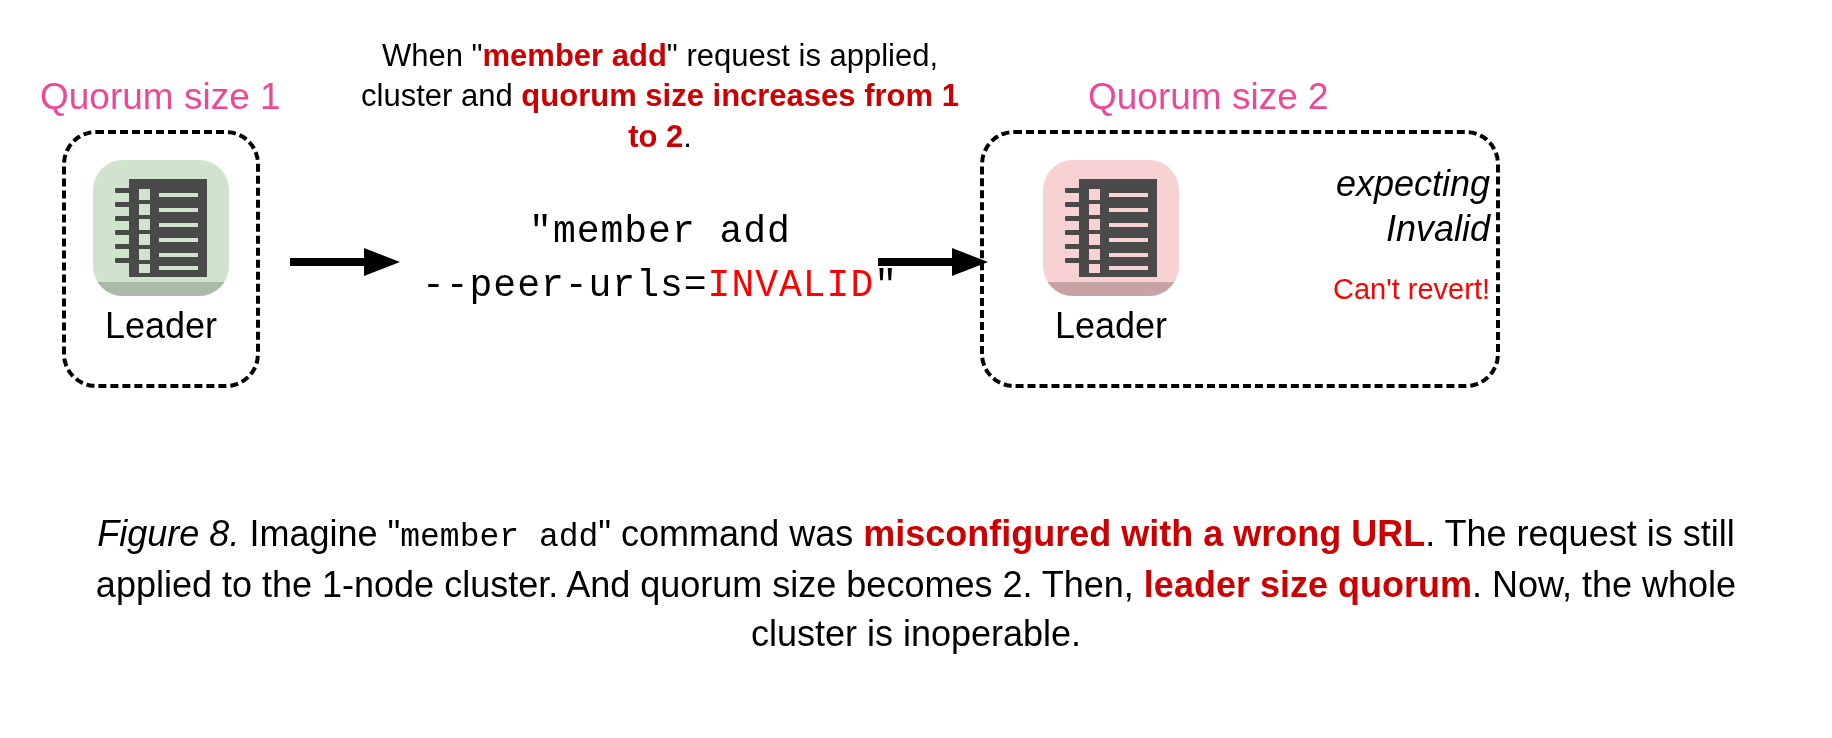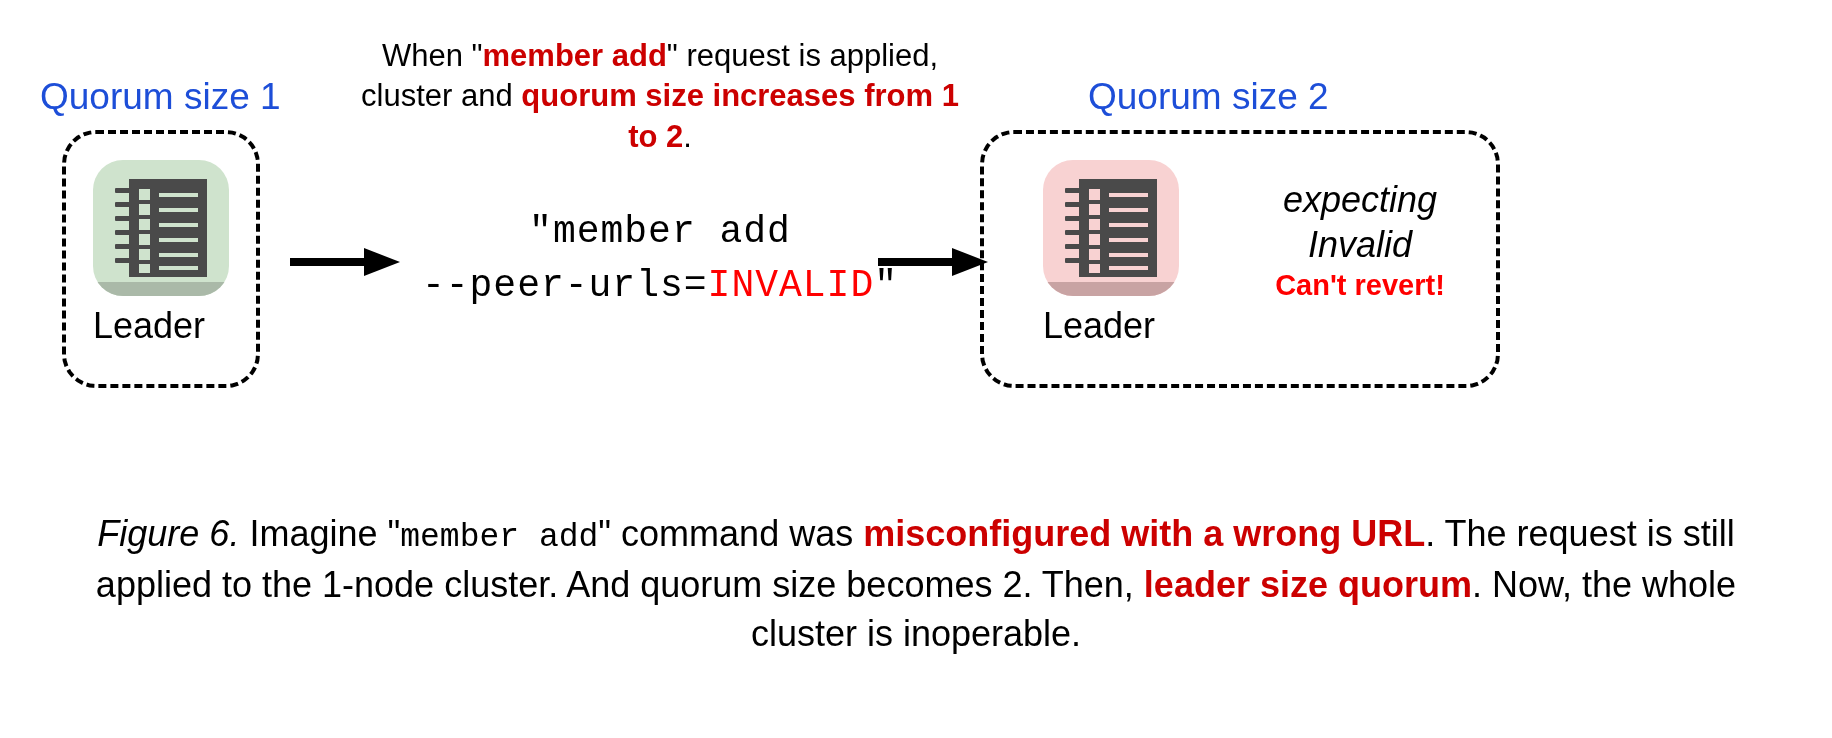--- a/index.html
+++ b/index.html
@@ -26,41 +26,41 @@
   .redplain { color: #ff0000; }
   .mono     { font-family: "Liberation Mono", "DejaVu Sans Mono", monospace; }
   .ital     { font-style: italic; }
 
   
   .quorum-label {
     position: absolute;
     font-size: 37px;
     line-height: 1;
     white-space: nowrap;
-    color: #1d4ed8;
+    color: #ec4899;
     text-align: right;
   }
   #quorum-label-left  { left: 40px;  top: 78px; }
   #quorum-label-right { left: 1088px; top: 78px; }
 
   .cluster-box {
     position: absolute;
     border: 4px dashed #000000;
     border-radius: 34px;
     box-sizing: border-box;
     background: transparent;
   }
   #cluster-box-left  { left: 62px;  top: 130px; width: 198px; height: 258px; }
   #cluster-box-right { left: 980px; top: 130px; width: 520px; height: 258px; }
 
   .node {
     position: absolute;
     display: flex;
     flex-direction: column;
-    align-items: flex-start;
+    align-items: center;
   }
   #node-left  { left: 93px;  top: 160px; }
   #node-right { left: 1043px; top: 160px; }
 
   
   .server-tile {
     position: relative;
     width: 136px;
     height: 136px;
     border-radius: 30px;
@@ -85,34 +85,34 @@
     margin-top: 12px;
     font-size: 36px;
     line-height: 1;
     color: #000;
   }
 
   
   #status-block {
     position: absolute;
     left: 1230px;
-    top: 178px;
+    top: 162px;
     width: 260px;
-    text-align: center;
+    text-align: right;
   }
   #status-block .status-line {
     font-size: 36px;
     font-style: italic;
     line-height: 1.24;
     color: #000;
   }
   #status-warning {
-    margin-top: 4px;
+    margin-top: 24px;
     font-size: 29px;
-    font-weight: bold;
+    font-weight: normal;
     color: #ff0000;
     line-height: 1;
   }
 
   
   #top-annotation {
     position: absolute;
     left: 350px;
     top: 36px;
     width: 620px;
@@ -250,16 +250,16 @@
     <div class="node-role">Leader</div>
   </div>
 
   <div id="status-block">
     <div class="status-line">expecting</div>
     <div class="status-line">Invalid</div>
     <div id="status-warning">Can't revert!</div>
   </div>
 
   <div id="figure-caption">
-    <span class="ital">Figure 6.</span><span> Imagine "</span><span class="mono">member add</span><span>" command was </span><span class="red">misconfigured with a wrong URL</span><span>. The request is still applied to the 1-node cluster. And quorum size becomes 2. Then, </span><span class="red">leader size quorum</span><span>. Now, the whole cluster is inoperable.</span>
+    <span class="ital">Figure 8.</span><span> Imagine "</span><span class="mono">member add</span><span>" command was </span><span class="red">misconfigured with a wrong URL</span><span>. The request is still applied to the 1-node cluster. And quorum size becomes 2. Then, </span><span class="red">leader size quorum</span><span>. Now, the whole cluster is inoperable.</span>
   </div>
 
 </div>
 
 </body></html>

